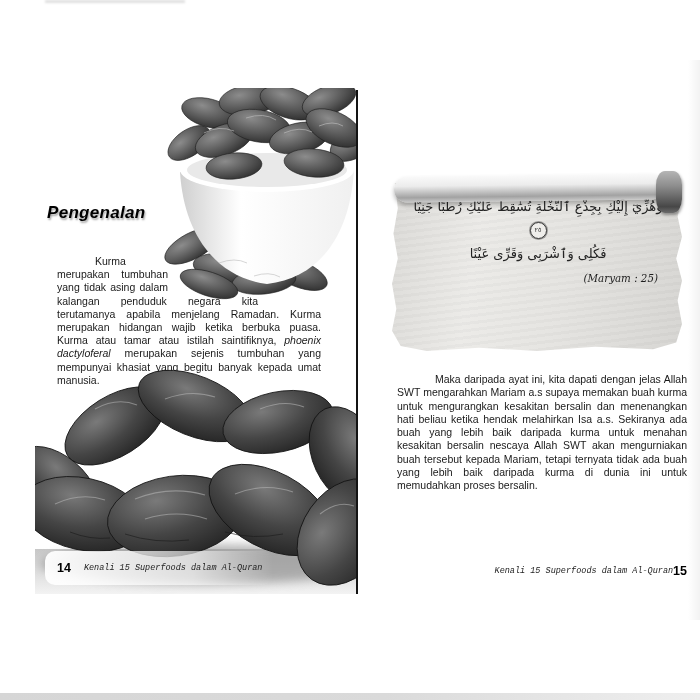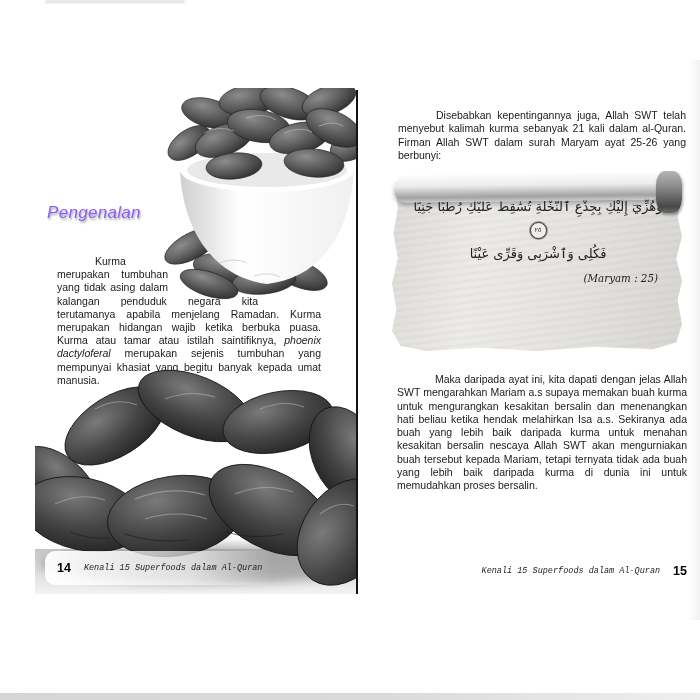--- a/index.html
+++ b/index.html
@@ -10,22 +10,22 @@
   .right-page{left:360px;top:85px;width:335px;height:510px;}
 
   
   .divider{position:absolute;left:356px;top:90px;width:2.4px;height:504px;background:#141414;}
 
   
   .bowl-photo{position:absolute;left:129px;top:3px;width:194px;height:214px;}
   .pile-photo{position:absolute;left:0;top:279px;width:323px;height:230px;}
 
   
-  .heading{position:absolute;left:12px;top:118px;font-size:17px;font-weight:normal;font-style:italic;
-           letter-spacing:.3px;color:#8b5cf6;text-shadow:1px 1.5px 2px rgba(0,0,0,.35);}
+  .heading{position:absolute;left:12px;top:118px;font-size:17px;font-weight:bold;font-style:italic;
+           letter-spacing:.3px;color:#000000;text-shadow:1px 1.5px 2px rgba(0,0,0,.35);}
   .left-text{position:absolute;left:10px;top:158px;width:288px;font-size:10.5px;line-height:13.2px;
              text-align:justify;color:#191919;}
   .left-text p{margin:12px;text-indent:38px;}
   .float-sp1{float:right;width:165px;height:40px;}
   .float-sp2{float:right;clear:right;width:75px;height:14px;}
   .italic{font-style:italic;}
 
   
   .rp{position:absolute;font-size:10.5px;line-height:13.3px;text-align:justify;color:#191919;}
   .rp p{margin:0;text-indent:38px;}
@@ -58,21 +58,21 @@
             padding-right:8px;margin-top:3px;color:#1d1d1d;}
 
   
   .left-footer{position:absolute;left:10px;bottom:10px;display:flex;align-items:center;
      width:228px;height:34px;border-radius:10px;padding-left:12px;box-sizing:border-box;
      background:linear-gradient(90deg,rgba(255,255,255,.95) 0%,rgba(255,255,255,.6) 65%,rgba(255,255,255,0) 100%);}
   .right-footer{position:absolute;right:8px;top:479px;display:flex;align-items:center;}
   .folio{font-weight:bold;font-size:12.5px;color:#000;}
   .book-title{font-family:Liberation Mono, monospace;font-style:italic;font-size:8.5px;color:#222;}
   .left-footer .book-title{margin-left:13px;}
-  .right-footer .folio{margin-left:13px;}
+  .right-footer .folio{}
 
   
   .bottom-strip{position:absolute;left:0;top:693px;width:700px;height:7px;
      background:linear-gradient(90deg,#d6d6d6 0%,#dadada 55%,#efefef 100%);}
   .right-shade{position:absolute;left:688px;top:60px;width:12px;height:560px;
      background:linear-gradient(90deg,rgba(0,0,0,0),rgba(0,0,0,.05));}
   .top-smudge{position:absolute;left:45px;top:0;width:140px;height:3px;background:rgba(0,0,0,.12);
      filter:blur(1px);}
 </style>
 </head>
@@ -191,23 +191,20 @@
     <div class="left-footer">
       <span class="folio">14</span>
       <span class="book-title">Kenali 15 Superfoods dalam Al-Quran</span>
     </div>
   </div>
 
   <div class="divider"></div>
 
   <div class="page right-page">
 
-    <div class="rp rp1">
-      <p>Disebabkan kepentingannya juga, Allah SWT telah menyebut kalimah kurma sebanyak 21 kali dalam al-Quran. Firman Allah SWT dalam surah Maryam ayat 25-26 yang berbunyi:</p>
-    </div>
 
     <div class="scroll">
       <div class="scroll-paper">
         <div class="paper-inner">
           <div class="arabic">
             <span>وَهُزِّيٓ إِلَيْكِ بِجِذْعِ ٱلنَّخْلَةِ تُسَٰقِطْ عَلَيْكِ رُطَبًا جَنِيًّا</span><span class="verse-medallion">٢٥</span><br>
             <span>فَكُلِى وَٱشْرَبِى وَقَرِّى عَيْنًا</span>
           </div>
           <div class="maksud">
           </div>

